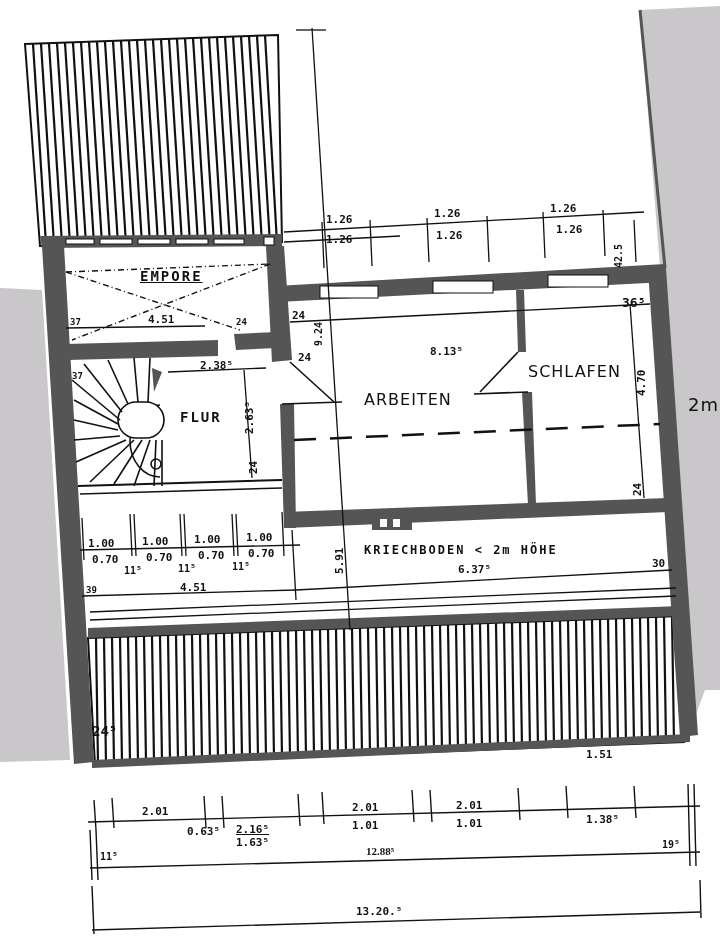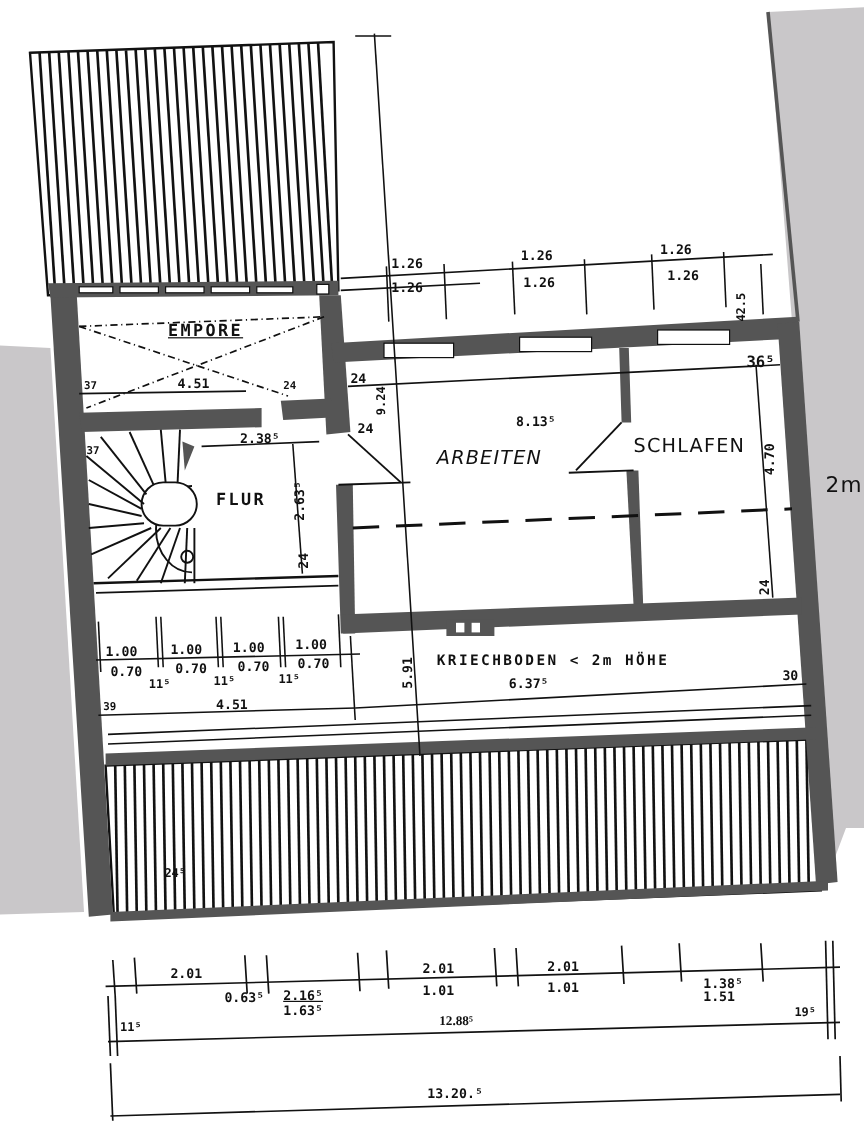--- a/index.html
+++ b/index.html
@@ -284,21 +284,21 @@
     <line x1="694" y1="784" x2="696" y2="866"></line>
     <line x1="90" y1="830" x2="92" y2="880"></line>
       <line x1="96" y1="830" x2="98" y2="880"></line>
     <line x1="92" y1="886" x2="94" y2="934"></line>
       <line x1="700" y1="880" x2="701" y2="918"></line>
   </g>
 </svg>
 
 <div class="lbl room" style="left:140px;top:269px;text-decoration:underline;">EMPORE</div>
 <div class="lbl room" style="left:180px;top:410px;">FLUR</div>
-<div class="lbl hand" style="left:364px;top:374px;font-style:italic;">ARBEITEN</div>
+<div class="lbl hand" style="left:364px;top:392px;">ARBEITEN</div>
 <div class="lbl hand" style="left:528px;top:364px;">SCHLAFEN</div>
 <div class="lbl room" style="left:364px;top:544px;font-size:12px;">KRIECHBODEN &lt; 2m HÖHE</div>
 <div class="lbl hand" style="left:688px;top:396px;font-size:18px;">2m</div>
 
 <div class="lbl dim" style="left:326px;top:214px;">1.26</div>
 <div class="lbl dim" style="left:434px;top:208px;">1.26</div>
 <div class="lbl dim" style="left:550px;top:203px;">1.26</div>
 <div class="lbl dim" style="left:326px;top:234px;">1.26</div>
 <div class="lbl dim" style="left:436px;top:230px;">1.26</div>
 <div class="lbl dim" style="left:556px;top:224px;">1.26</div>
@@ -326,30 +326,30 @@
 <div class="lbl dim" style="left:92px;top:554px;">0.70</div>
 <div class="lbl dim" style="left:146px;top:552px;">0.70</div>
 <div class="lbl dim" style="left:198px;top:550px;">0.70</div>
 <div class="lbl dim" style="left:248px;top:548px;">0.70</div>
 <div class="lbl dim" style="left:124px;top:566px;font-size:10px;">11⁵</div>
 <div class="lbl dim" style="left:178px;top:564px;font-size:10px;">11⁵</div>
 <div class="lbl dim" style="left:232px;top:562px;font-size:10px;">11⁵</div>
 
 <div class="lbl dim" style="left:86px;top:586px;font-size:9px;">39</div>
 <div class="lbl dim" style="left:180px;top:582px;">4.51</div>
-<div class="lbl dim" style="left:424px;top:564px;">6.37⁵</div>
+<div class="lbl dim" style="left:458px;top:564px;">6.37⁵</div>
 <div class="lbl dim" style="left:652px;top:558px;">30</div>
 <div class="lbl dim vert" style="left:334px;top:574px;">5.91</div>
-<div class="lbl dim" style="left:92px;top:724px;font-size:10px;margin-left:45px;">24⁵</div>
+<div class="lbl dim" style="left:92px;top:724px;font-size:14px;">24⁵</div>
 
 <div class="lbl dim" style="left:142px;top:806px;">2.01</div>
 <div class="lbl dim" style="left:236px;top:804px;margin-top:33px;">1.63⁵</div>
 <div class="lbl dim" style="left:352px;top:802px;">2.01</div>
 <div class="lbl dim" style="left:456px;top:800px;">2.01</div>
-<div class="lbl dim" style="left:586px;top:825px;">1.51</div>
+<div class="lbl dim" style="left:586px;top:749px;">1.51</div>
 <div class="lbl dim" style="left:142px;top:826px;margin-left:45px;">0.63⁵</div>
 <div class="lbl dim" style="left:236px;top:824px;text-decoration:underline;">2.16⁵</div>
 <div class="lbl dim" style="left:352px;top:820px;">1.01</div>
 <div class="lbl dim" style="left:456px;top:818px;">1.01</div>
 <div class="lbl dim" style="left:586px;top:814px;">1.38⁵</div>
 <div class="lbl dim" style="left:100px;top:852px;font-size:10px;">11⁵</div>
 <div class="lbl dim" style="left:366px;top:846px;font-family:Liberation Serif, serif;">12.88⁵</div>
 <div class="lbl dim" style="left:662px;top:840px;font-size:10px;">19⁵</div>
 <div class="lbl dim" style="left:356px;top:906px;">13.20.⁵</div>
 

